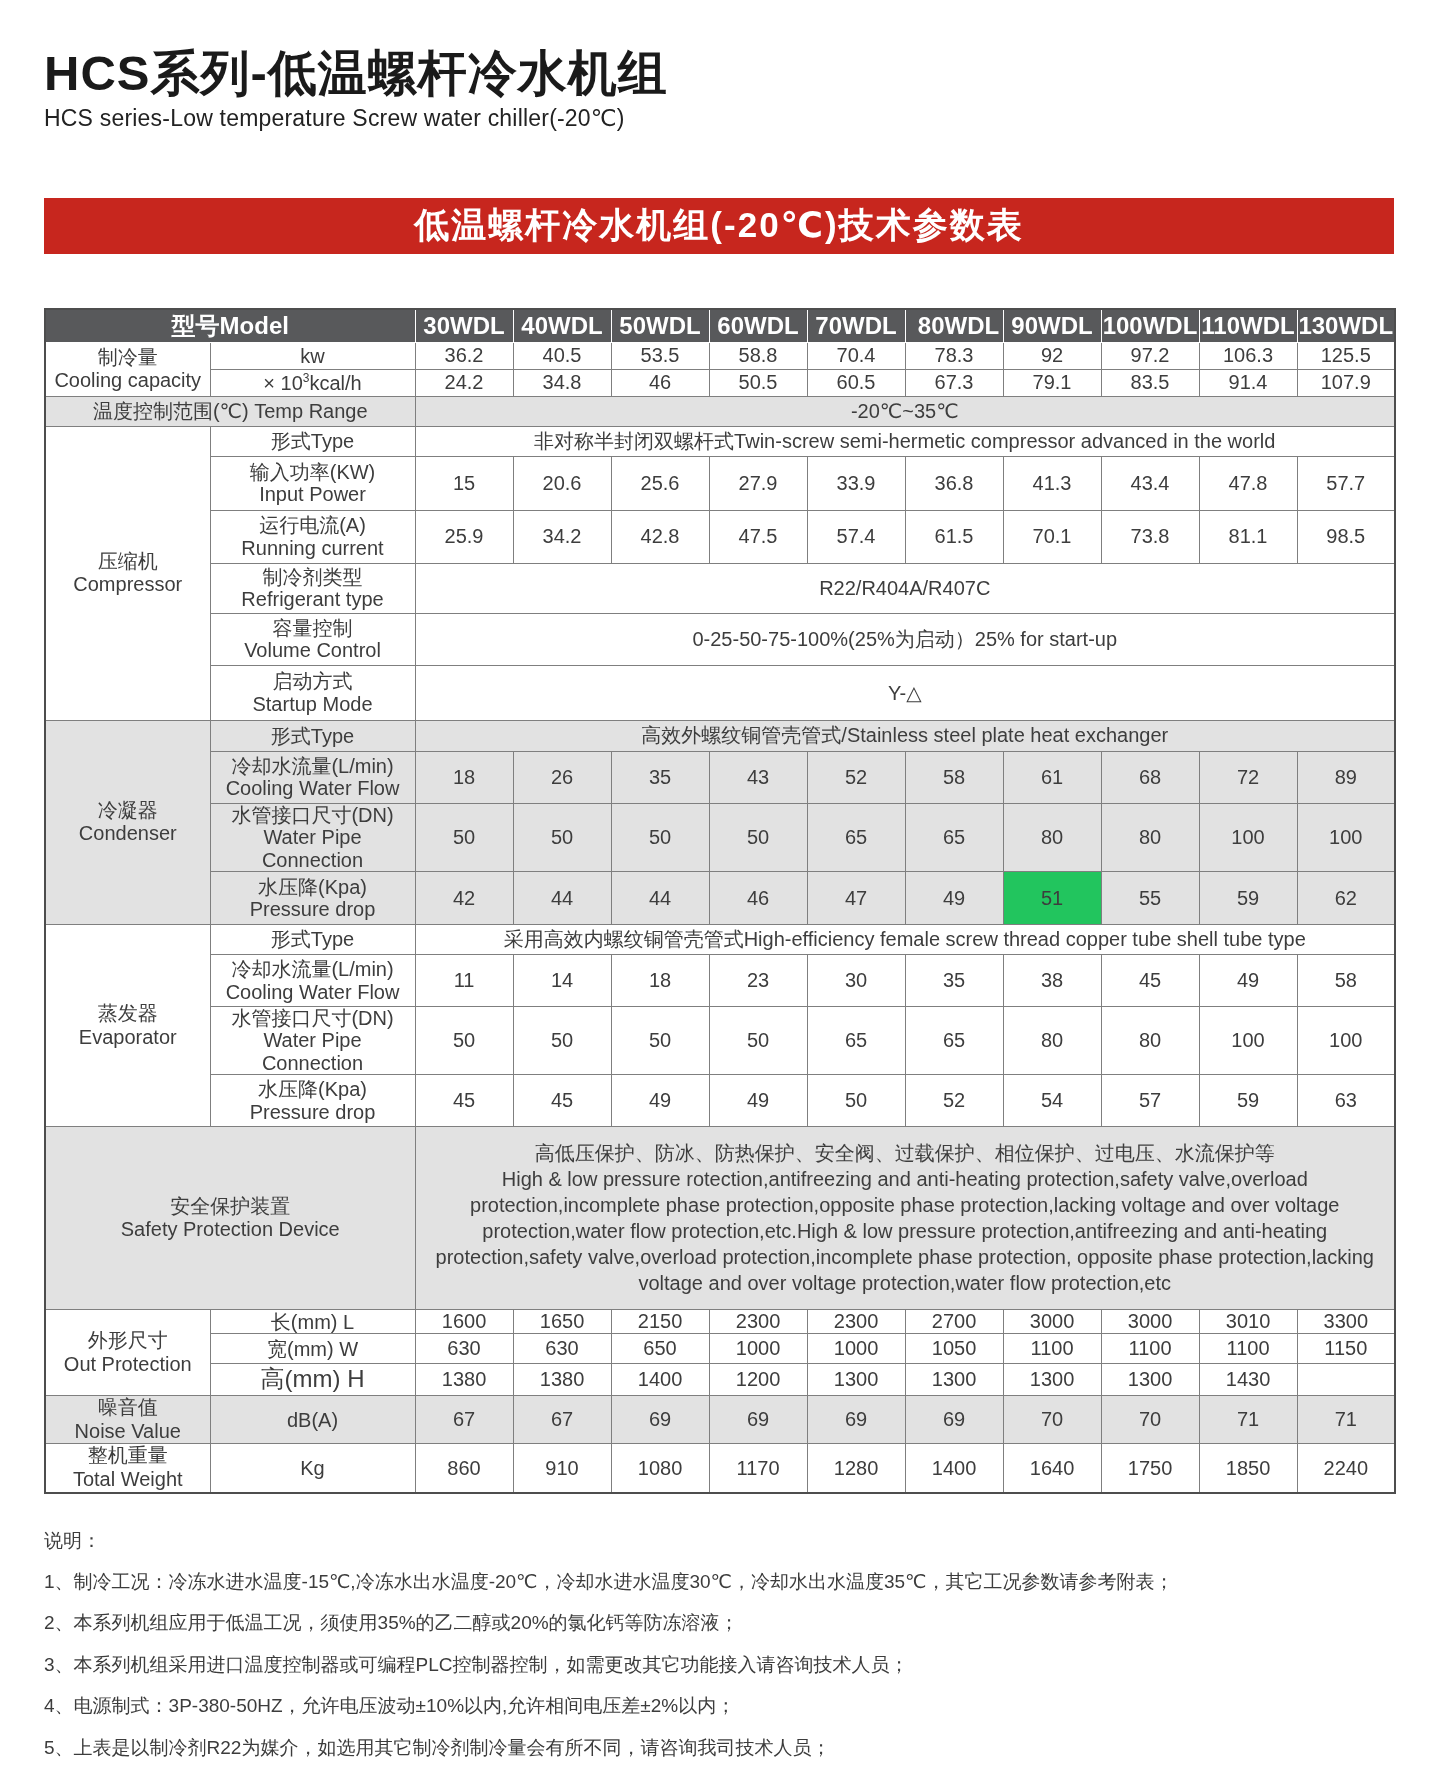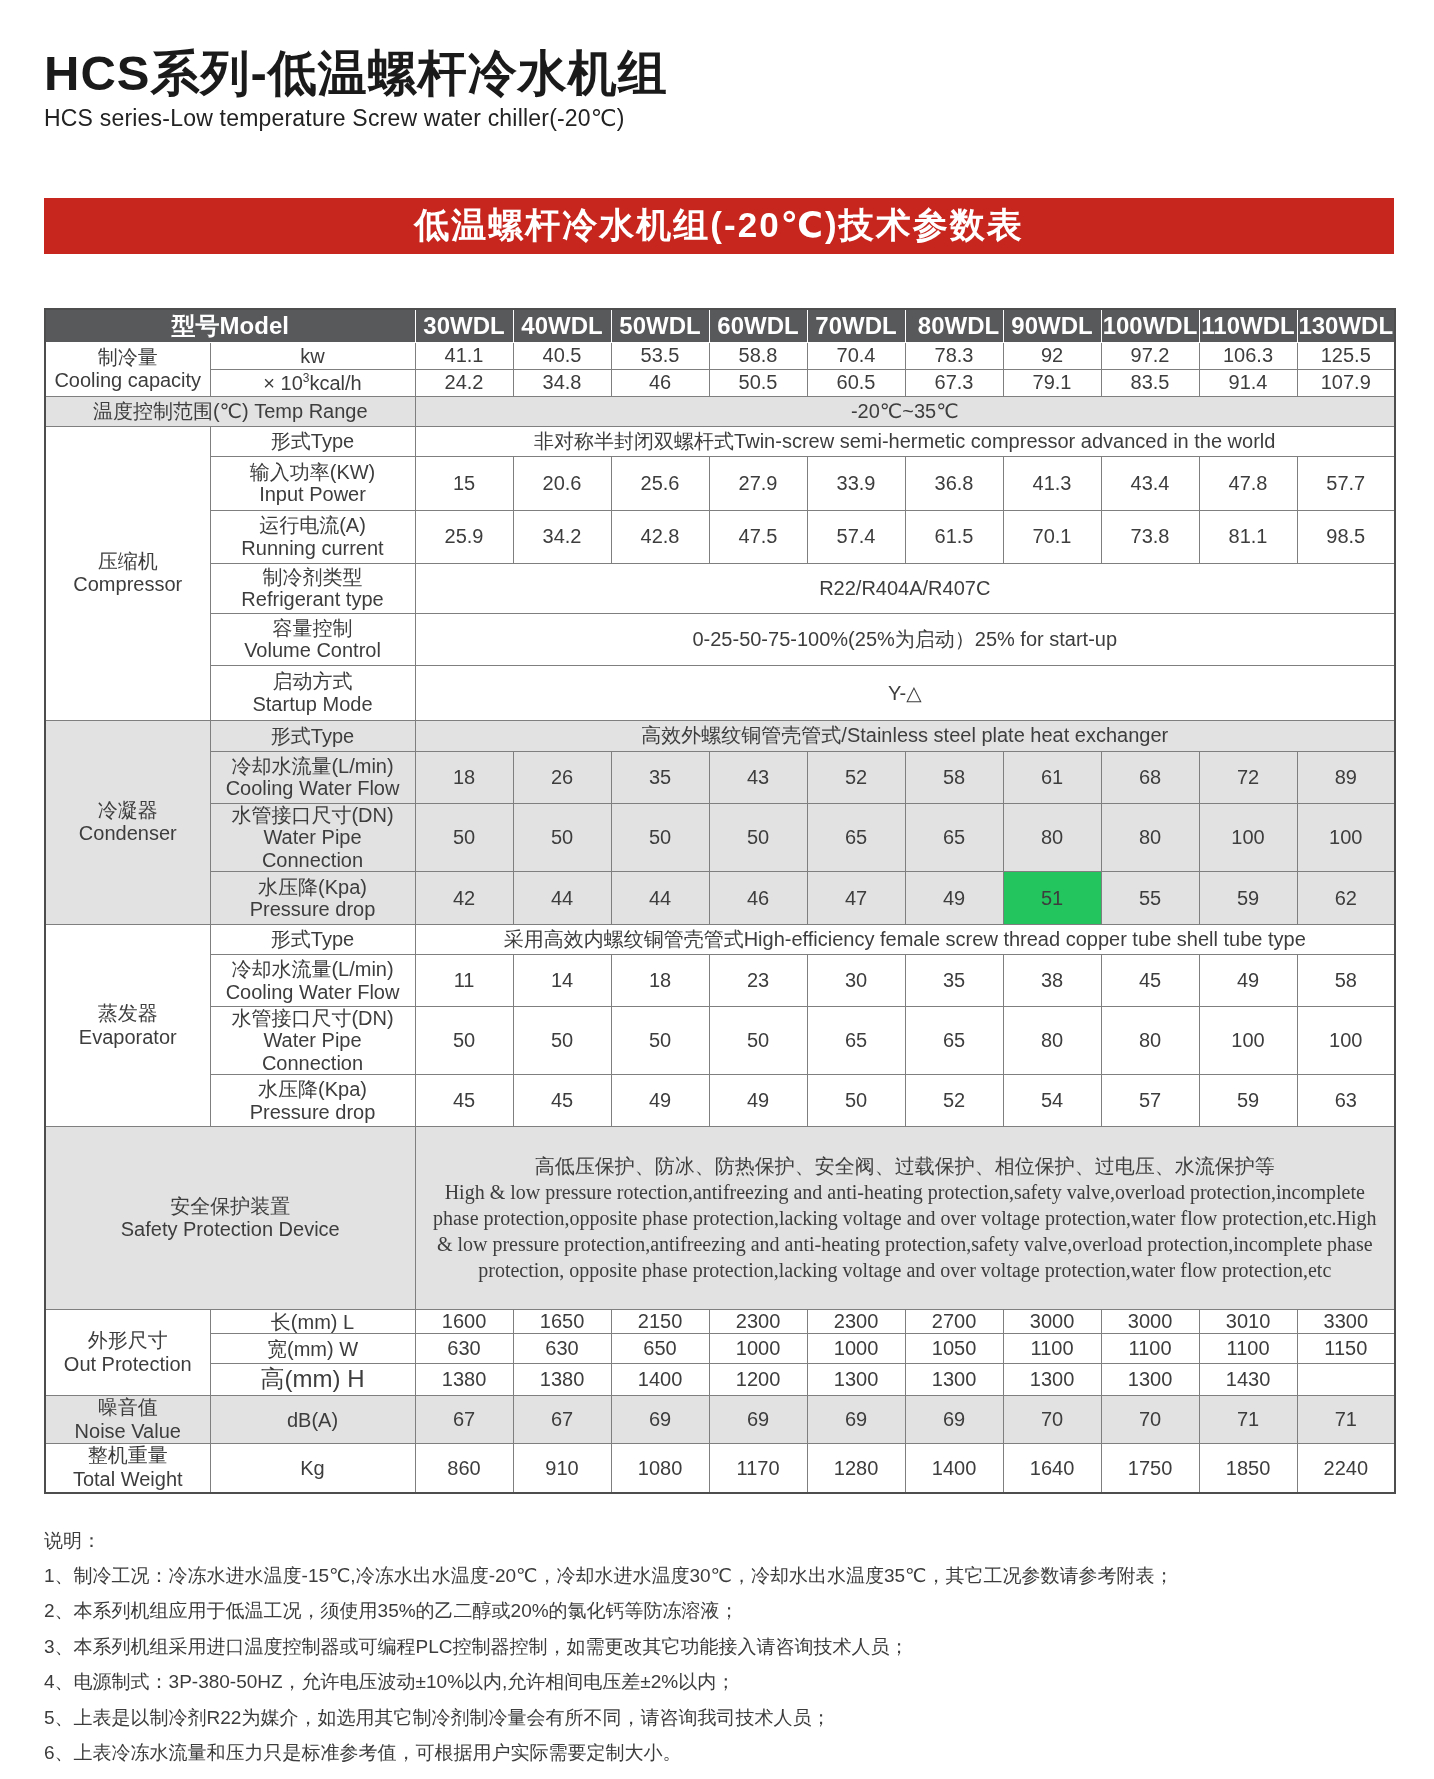--- a/index.html
+++ b/index.html
@@ -49,26 +49,26 @@
   }
   .grp { font-size:19px; color:#333; line-height:1.18; }
   .grp .zh, .grp .en { display:block; }
   .sub { font-size:18px; color:#333; line-height:1.12; }
   .sub .zh, .sub .en { display:block; }
   .sub sup { font-size:12px; }
   .full { font-size:20px; }
   tr.gray td { background:#e2e2e2; }
   td.safety-text {
     text-align:left; padding:13px 12px;
-    font-size:19px; line-height:1.3; color:#333;font-family:Liberation Serif, serif;
+    font-size:19px; line-height:1.3; color:#333;
   }
 
   
   .notes { margin-top:32px; font-size:19px; color:#3c3c3c; line-height:1.55; }
-  .notes .note-line { margin-top:6px; }
+  .notes .note-line { margin-top:12px; }
 </style>
 </head>
 <body>
 
 <div class="page">
 
   <div class="title">HCS系列-低温螺杆冷水机组</div>
   <div class="subtitle">HCS series-Low temperature Screw water chiller(-20℃)</div>
 
   <div class="banner" style="background:#c7261e;">
@@ -105,21 +105,21 @@
           <td style="background: rgb(88, 89, 91);">110WDL</td>
           <td style="background: rgb(88, 89, 91);">130WDL</td>
         </tr>
 
     <tr style="height:27px">
       <td class="grp" rowspan="2">
         <span class="zh">制冷量</span>
         <span class="en">Cooling capacity</span>
       </td>
       <td class="sub">kw</td>
-    <td>41.1</td>
+    <td>36.2</td>
           <td>40.5</td>
           <td>53.5</td>
           <td>58.8</td>
           <td>70.4</td>
           <td>78.3</td>
           <td>92</td>
           <td>97.2</td>
           <td>106.3</td>
           <td>125.5</td>
         </tr>

